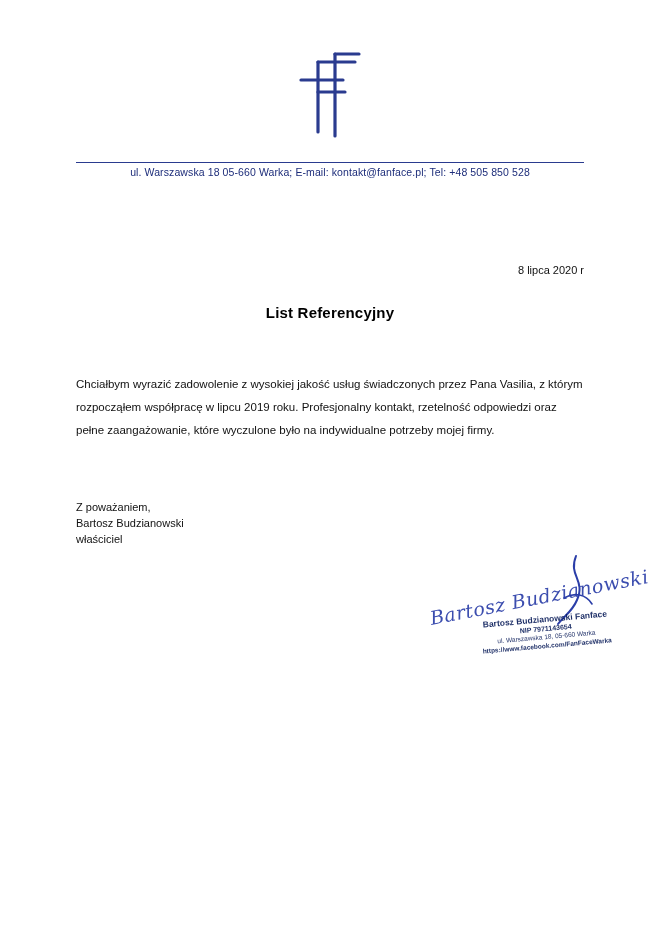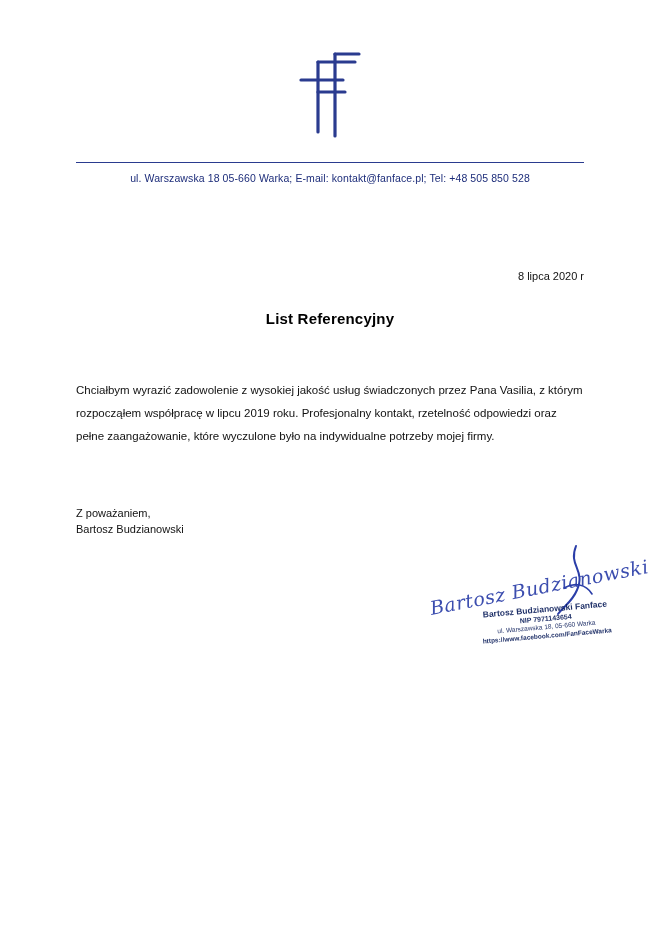--- a/index.html
+++ b/index.html
@@ -43,21 +43,21 @@
     color: #7a7a7a;
     font-weight: 400;
   }
   .rule {
     margin: 18px 0 0 0;
     border: 0;
     border-top: 1px solid #2a3b8f;
     width: 100%;
   }
   .contact-line {
-    margin-top: 9px;
+    margin-top: 3px;
     font-size: 10.5px;
     color: #1d2d7a;
     letter-spacing: 0.1px;
   }
 
   
   .date-line {
     margin-top: 86px;
     text-align: right;
     font-size: 11px;
@@ -158,20 +158,21 @@
 
   <div class="date-line">8 lipca 2020 r</div>
 
   <div class="doc-title">List Referencyjny</div>
 
   <div class="body-text">Chciałbym wyrazić zadowolenie z wysokiej jakość usług świadczonych przez Pana Vasilia, z którym rozpocząłem współpracę w lipcu 2019 roku. Profesjonalny kontakt, rzetelność odpowiedzi oraz pełne zaangażowanie, które wyczulone było na indywidualne potrzeby mojej firmy.</div>
 
   <div class="sign-block">
     <div>Z poważaniem,</div>
     <div>Bartosz Budzianowski</div>
+    <div>właściciel</div>
   </div>
 
   <div class="sign-area">
 
     <div class="flourish">
       <svg width="60" height="80" viewBox="0 0 60 80" aria-hidden="true">
         <path d="M30 2 C22 22, 40 26, 31 46 C26 58, 18 62, 12 70" fill="none" stroke="#2b3ea8" stroke-width="2" stroke-linecap="round"></path>
         <path d="M18 44 C28 38, 40 40, 46 50" fill="none" stroke="#2b3ea8" stroke-width="1.6" stroke-linecap="round"></path>
       </svg>
     </div>

